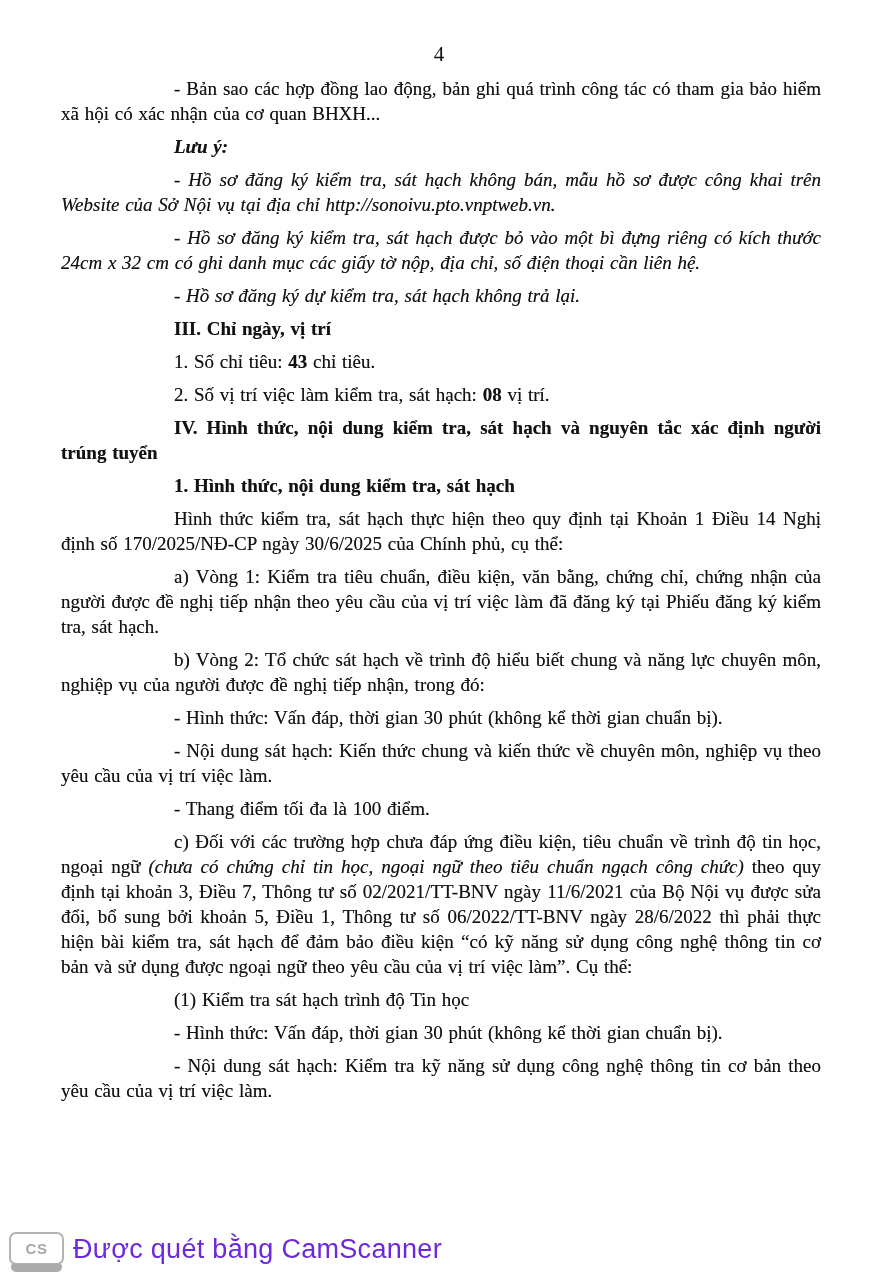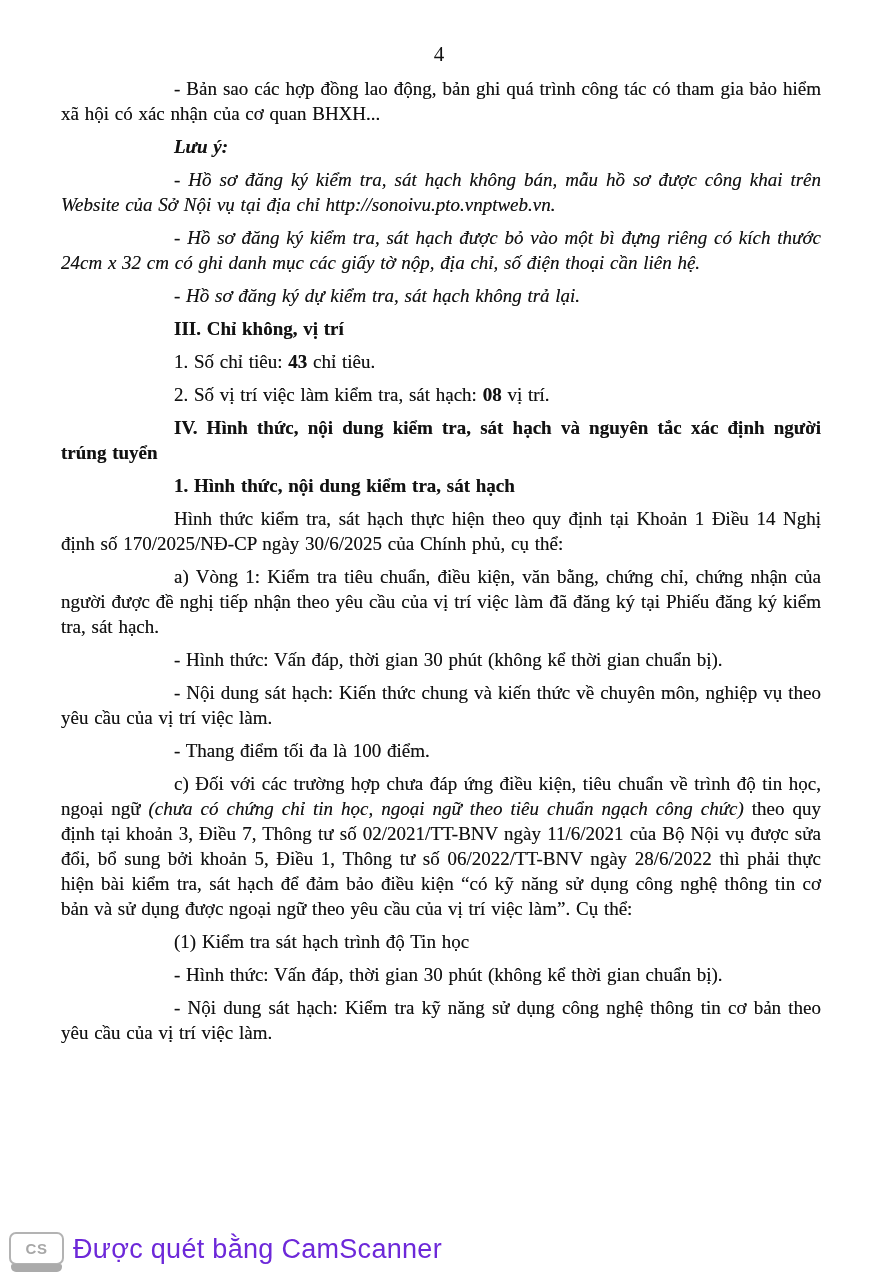--- a/index.html
+++ b/index.html
@@ -81,35 +81,36 @@
     <p>- Bản sao các hợp đồng lao động, bản ghi quá trình công tác có tham gia bảo hiểm xã hội có xác nhận của cơ quan BHXH...</p>
 
     <p class="bd it">Lưu ý:</p>
 
     <p class="it">- Hồ sơ đăng ký kiểm tra, sát hạch không bán, mẫu hồ sơ được công khai trên Website của Sở Nội vụ tại địa chỉ http://sonoivu.pto.vnptweb.vn.</p>
 
     <p class="it">- Hồ sơ đăng ký kiểm tra, sát hạch được bỏ vào một bì đựng riêng có kích thước 24cm x 32 cm có ghi danh mục các giấy tờ nộp, địa chỉ, số điện thoại cần liên hệ.</p>
 
     <p class="it">- Hồ sơ đăng ký dự kiểm tra, sát hạch không trả lại.</p>
 
-    <p class="bd">III. Chỉ không, vị trí</p>
+    <p class="bd">III. Chỉ ngày, vị trí</p>
 
     <p><span>1. Số chỉ tiêu: </span><b>43</b><span> chỉ tiêu.</span></p>
 
     <p><span>2. Số vị trí việc làm kiểm tra, sát hạch: </span><b>08</b><span> vị trí.</span></p>
 
 
     <p class="bd">IV. Hình thức, nội dung kiểm tra, sát hạch và nguyên tắc xác định người trúng tuyển</p>
 
     <p class="bd">1. Hình thức, nội dung kiểm tra, sát hạch</p>
 
     <p>Hình thức kiểm tra, sát hạch thực hiện theo quy định tại Khoản 1 Điều 14 Nghị định số 170/2025/NĐ-CP ngày 30/6/2025 của Chính phủ, cụ thể:</p>
 
     <p>a) Vòng 1: Kiểm tra tiêu chuẩn, điều kiện, văn bằng, chứng chỉ, chứng nhận của người được đề nghị tiếp nhận theo yêu cầu của vị trí việc làm đã đăng ký tại Phiếu đăng ký kiểm tra, sát hạch.</p>
 
+    <p>b) Vòng 2: Tổ chức sát hạch về trình độ hiểu biết chung và năng lực chuyên môn, nghiệp vụ của người được đề nghị tiếp nhận, trong đó:</p>
 
     <p>- Hình thức: Vấn đáp, thời gian 30 phút (không kể thời gian chuẩn bị).</p>
 
     <p>- Nội dung sát hạch: Kiến thức chung và kiến thức về chuyên môn, nghiệp vụ theo yêu cầu của vị trí việc làm.</p>
 
     <p>- Thang điểm tối đa là 100 điểm.</p>
 
     <p><span>c) Đối với các trường hợp chưa đáp ứng điều kiện, tiêu chuẩn về trình độ tin học, ngoại ngữ </span><span class="it">(chưa có chứng chỉ tin học, ngoại ngữ theo tiêu chuẩn ngạch công chức)</span><span> theo quy định tại khoản 3, Điều 7, Thông tư số 02/2021/TT-BNV ngày 11/6/2021 của Bộ Nội vụ được sửa đổi, bổ sung bởi khoản 5, Điều 1, Thông tư số 06/2022/TT-BNV ngày 28/6/2022 thì phải thực hiện bài kiểm tra, sát hạch để đảm bảo điều kiện “có kỹ năng sử dụng công nghệ thông tin cơ bản và sử dụng được ngoại ngữ theo yêu cầu của vị trí việc làm”. Cụ thể:</span></p>
 
     <p>(1) Kiểm tra sát hạch trình độ Tin học</p>

